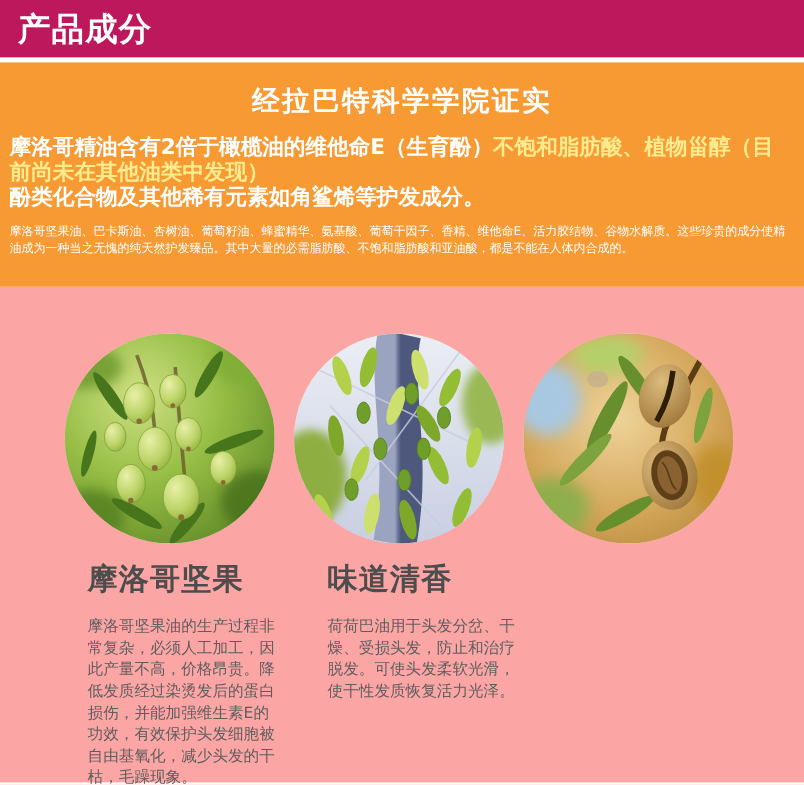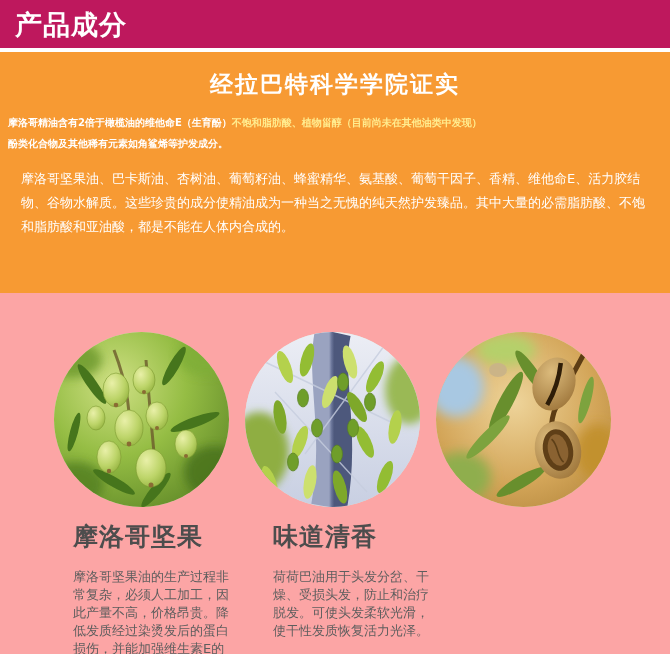--- a/index.html
+++ b/index.html
@@ -8,33 +8,33 @@
     font-family:"DejaVu Sans","Liberation Sans",sans-serif;
     background:#ffffff;overflow:hidden;
   }
   .banner{
     height:48px;background:#be185d;color:#fff;
     font-size:27px;font-weight:bold;line-height:49px;
     padding-left:15px;box-sizing:border-box;letter-spacing:1px;
   }
   .spacer{height:4px;background:#ffffff;}
   .orange{
-    background:#F79A33;height:241px;box-sizing:border-box;
+    background:#F79A33;height:187px;box-sizing:border-box;
     padding:17px 8px 0;color:#ffffff;
   }
   .orange .sci-title{
     text-align:center;font-size:23px;font-weight:bold;
     margin:0 0 12px;letter-spacing:2px;
   }
   .lead{
-    font-size:10px;font-weight:bold;line-height:21px;margin:0 0 12px;
+    font-size:18px;font-weight:bold;line-height:21px;margin:0 0 12px;
   }
   .lead .hl{color:#FFEC8F;}
   .orange .detail{
-    font-size:13px;line-height:24px;margin:13px;font-weight:normal;
+    font-size:10px;line-height:14px;margin:0;font-weight:normal;
   }
   .gray{
     background:#fca5a5;height:413px;box-sizing:border-box;padding-top:39px;
   }
   .photos{
     display:flex;padding-left:54px;gap:16px;
   }
   .photo-circle{
     width:175px;height:175px;border-radius:50%;overflow:hidden;flex:0 0 auto;
     background:#dfe3d2;

